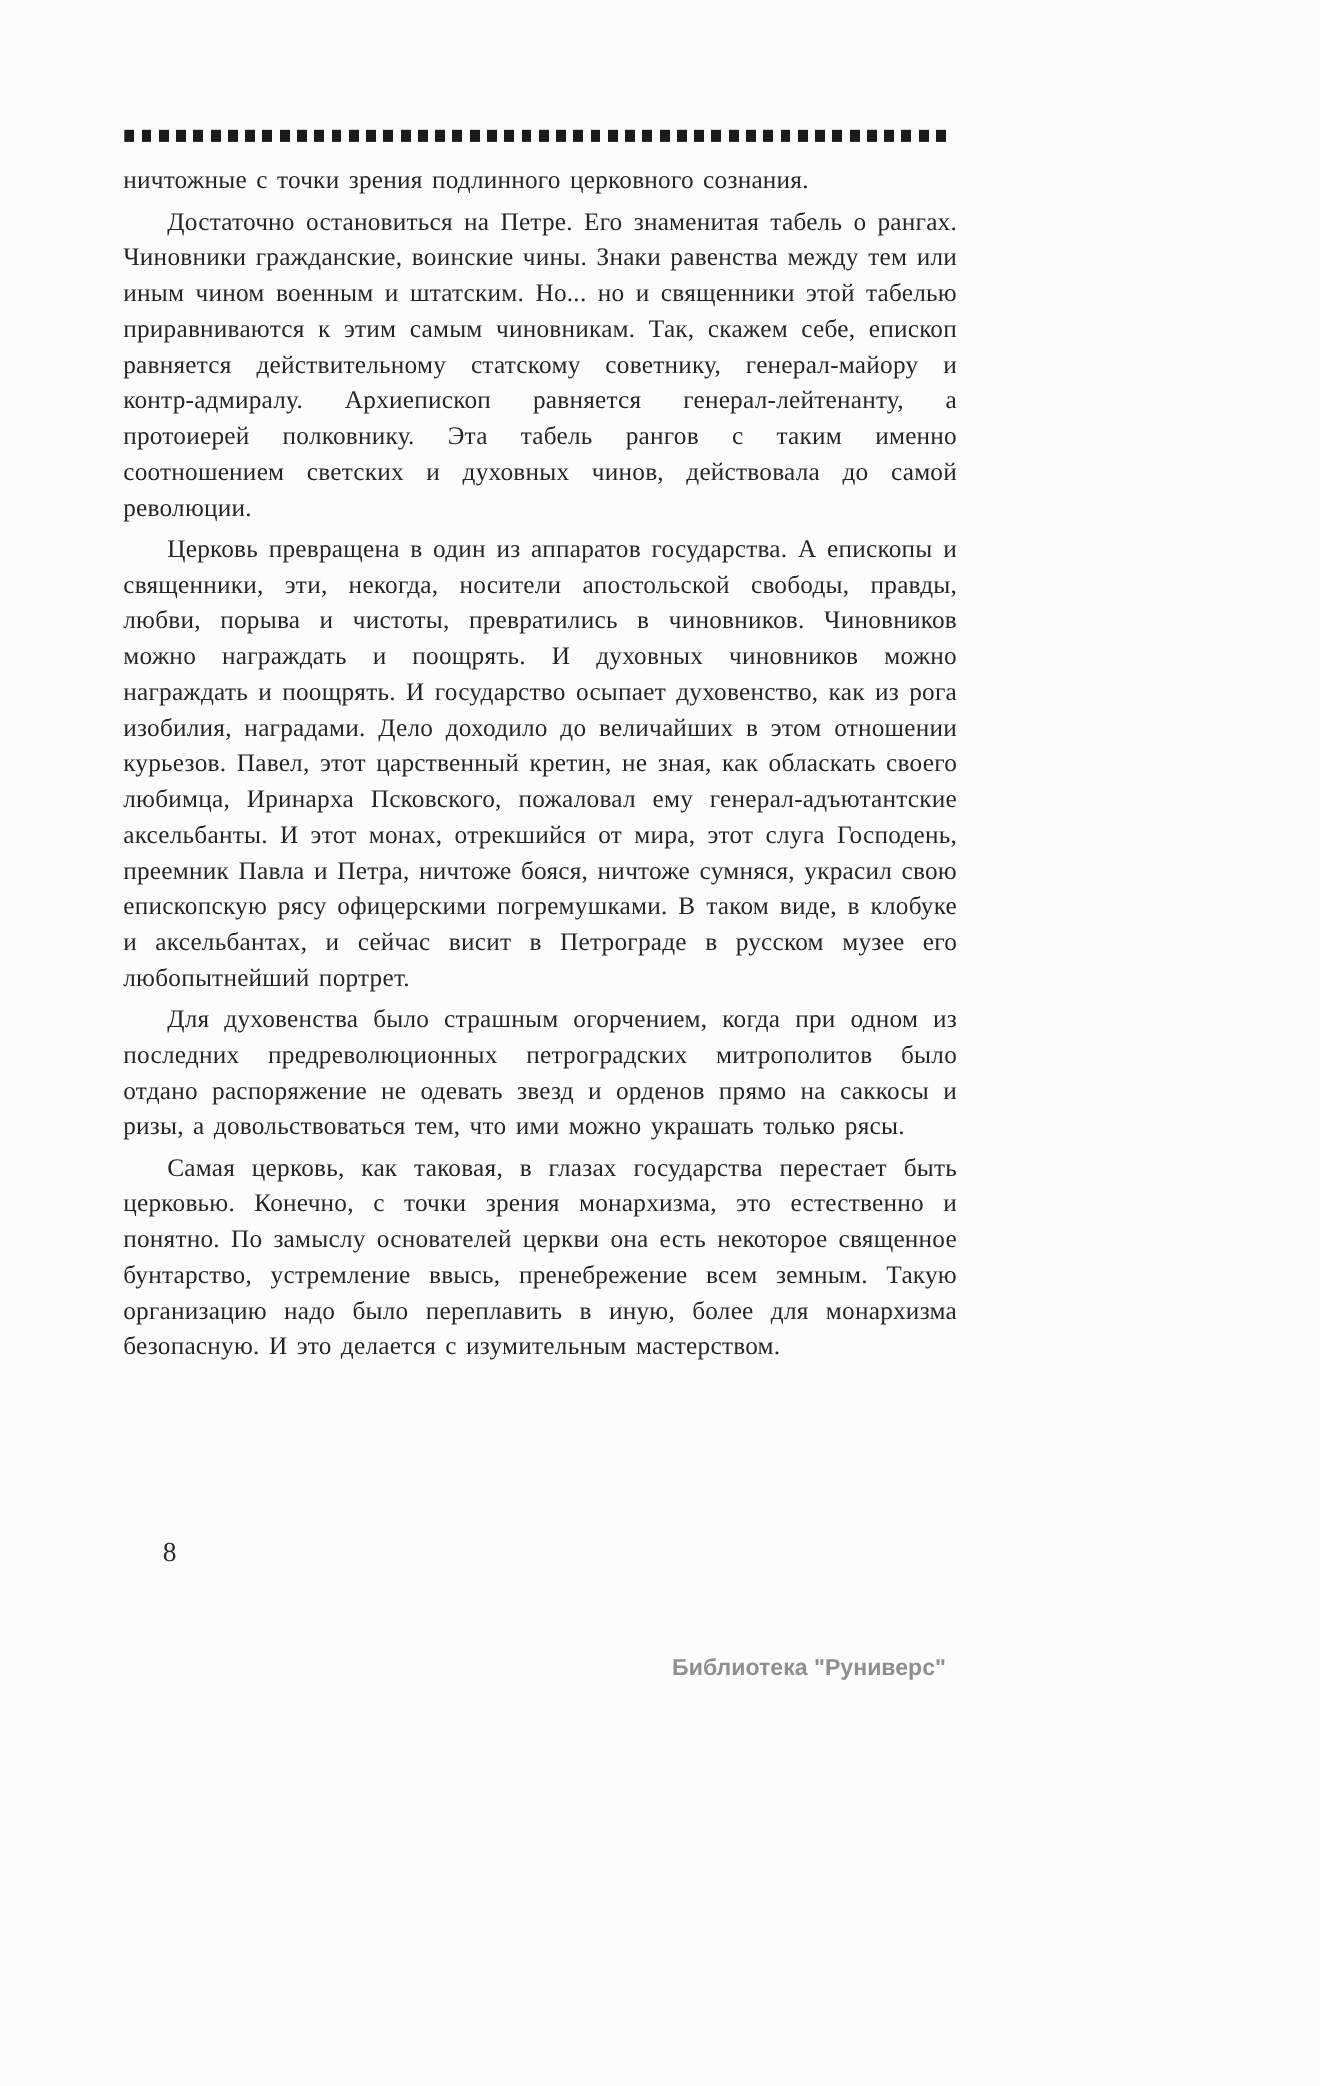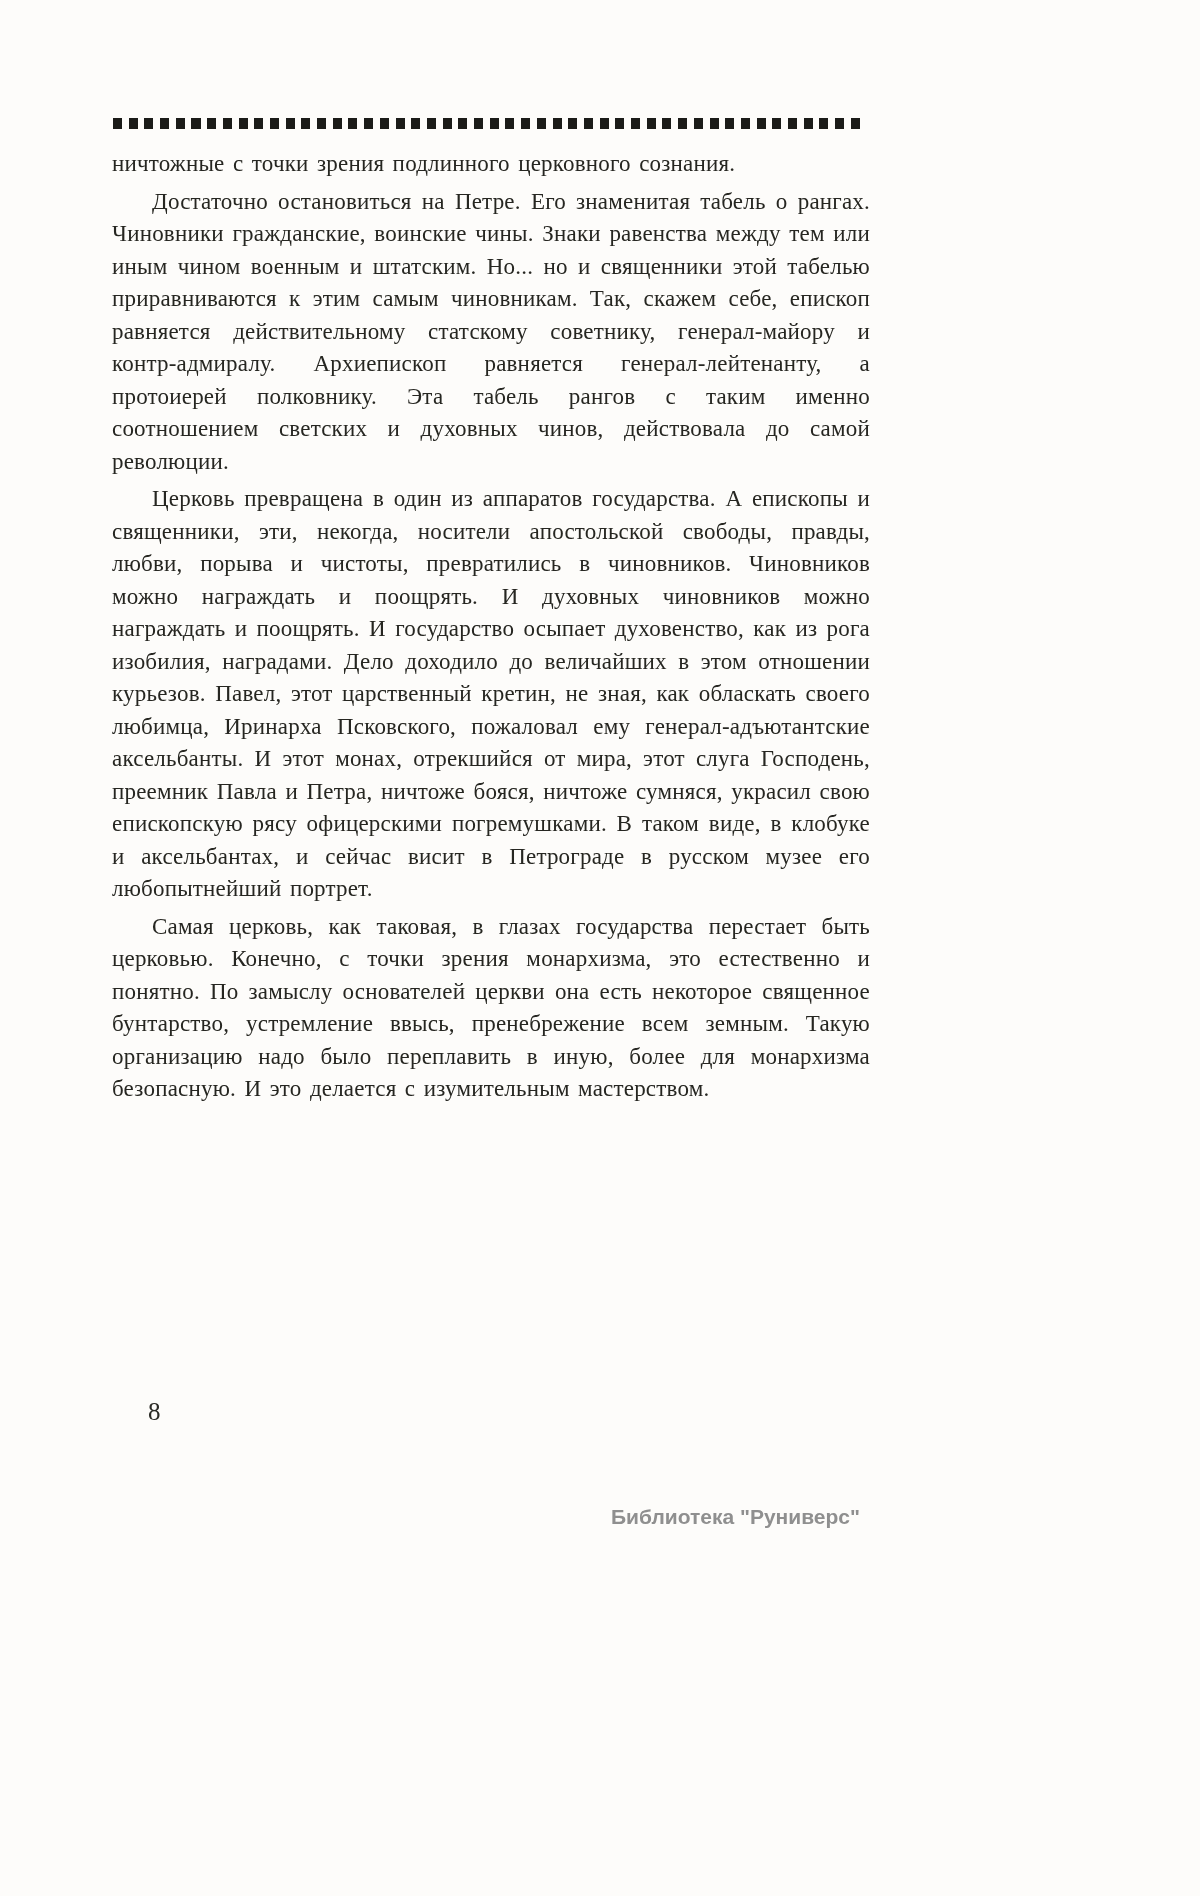--- a/index.html
+++ b/index.html
@@ -70,20 +70,21 @@
 <body>
 
 <div class="page">
 
   <div class="ornament"></div>
 
   <div class="text-block">
     <p class="continuation">ничтожные с точки зрения подлинного церковного сознания.</p>
     <p>Достаточно остановиться на Петре. Его знаменитая табель о рангах. Чиновники гражданские, воинские чины. Знаки равенства между тем или иным чином военным и штатским. Но... но и священники этой табелью приравниваются к этим самым чиновникам. Так, скажем себе, епископ равняется действительному статскому советнику, генерал-майору и контр-адмиралу. Архиепископ равняется генерал-лейтенанту, а протоиерей полковнику. Эта табель рангов с таким именно соотношением светских и духовных чинов, действовала до самой революции.</p>
     <p>Церковь превращена в один из аппаратов государства. А епископы и священники, эти, некогда, носители апостольской свободы, правды, любви, порыва и чистоты, превратились в чиновников. Чиновников можно награждать и поощрять. И духовных чиновников можно награждать и поощрять. И государство осыпает духовенство, как из рога изобилия, наградами. Дело доходило до величайших в этом отношении курьезов. Павел, этот царственный кретин, не зная, как обласкать своего любимца, Иринарха Псковского, пожаловал ему генерал-адъютантские аксельбанты. И этот монах, отрекшийся от мира, этот слуга Господень, преемник Павла и Петра, ничтоже бояся, ничтоже сумняся, украсил свою епископскую рясу офицерскими погремушками. В таком виде, в клобуке и аксельбантах, и сейчас висит в Петрограде в русском музее его любопытнейший портрет.</p>
+    <p>Для духовенства было страшным огорчением, когда при одном из последних предреволюционных петроградских митрополитов было отдано распоряжение не одевать звезд и орденов прямо на саккосы и ризы, а довольствоваться тем, что ими можно украшать только рясы.</p>
     <p>Самая церковь, как таковая, в глазах государства перестает быть церковью. Конечно, с точки зрения монархизма, это естественно и понятно. По замыслу основателей церкви она есть некоторое священное бунтарство, устремление ввысь, пренебрежение всем земным. Такую организацию надо было переплавить в иную, более для монархизма безопасную. И это делается с изумительным мастерством.</p>
   </div>
 
   <div class="page-number">8</div>
 
   <div class="watermark">Библиотека "Руниверс"</div>
 
 </div>
 
 </body></html>

